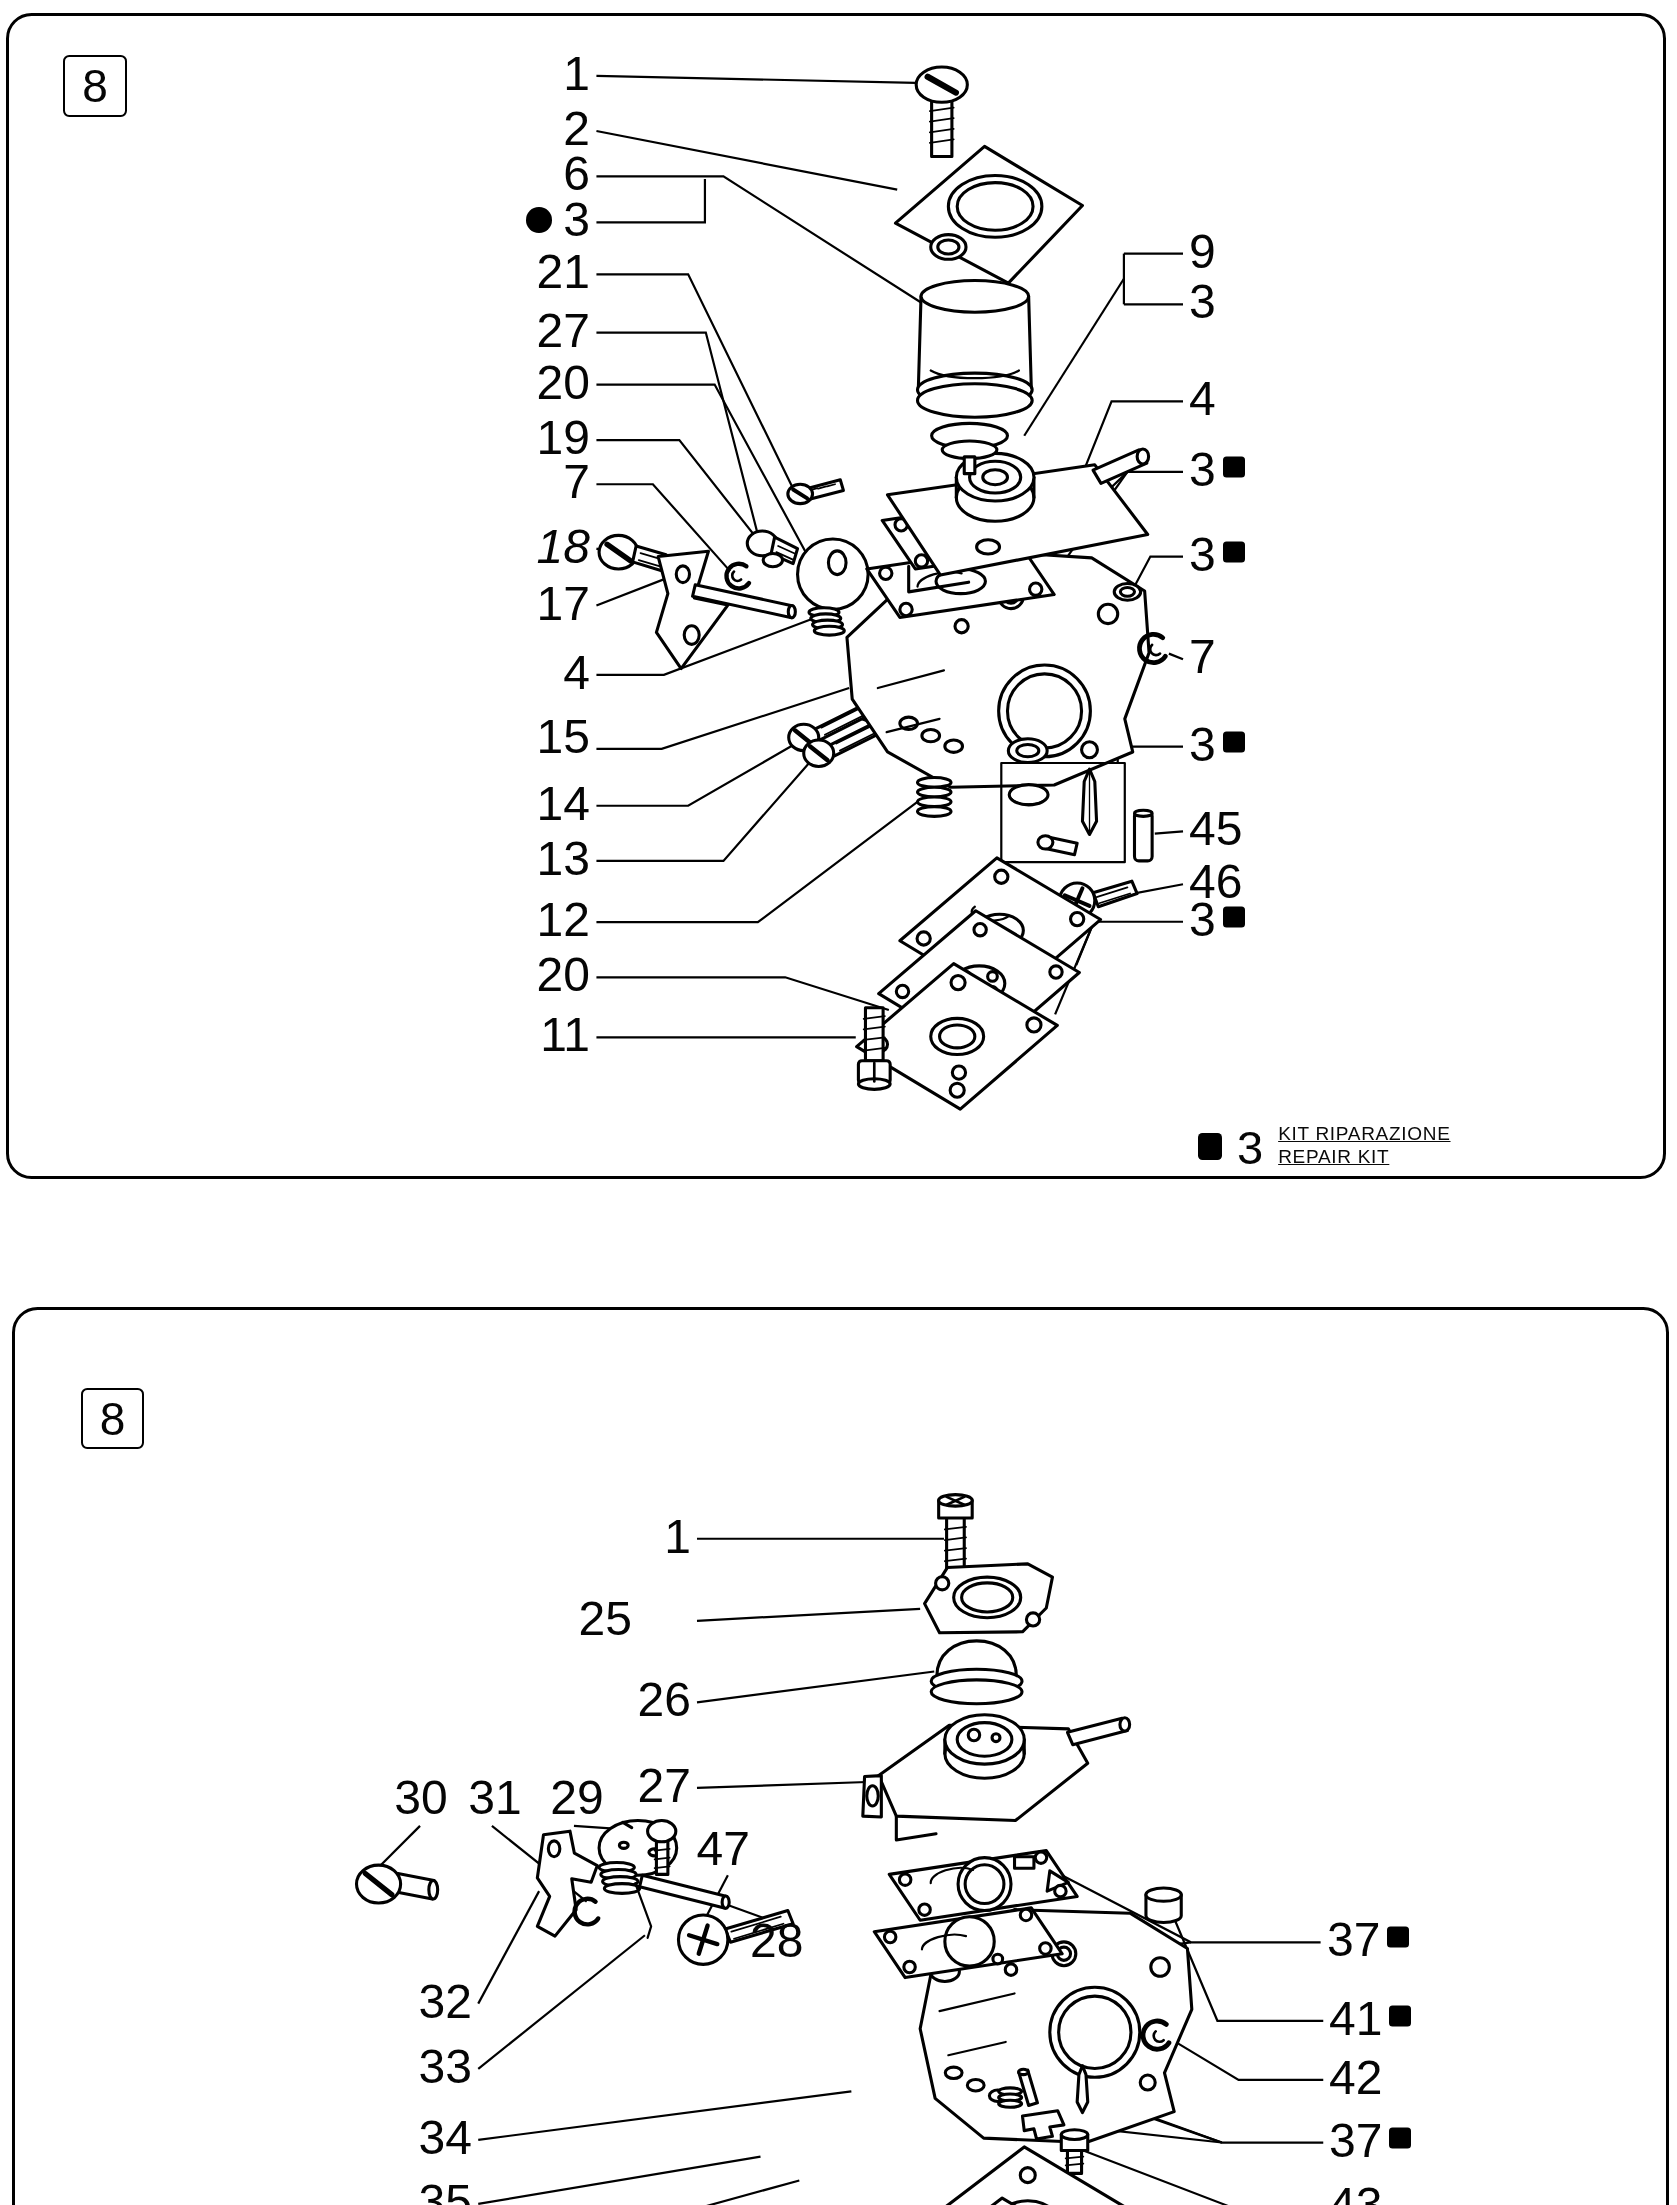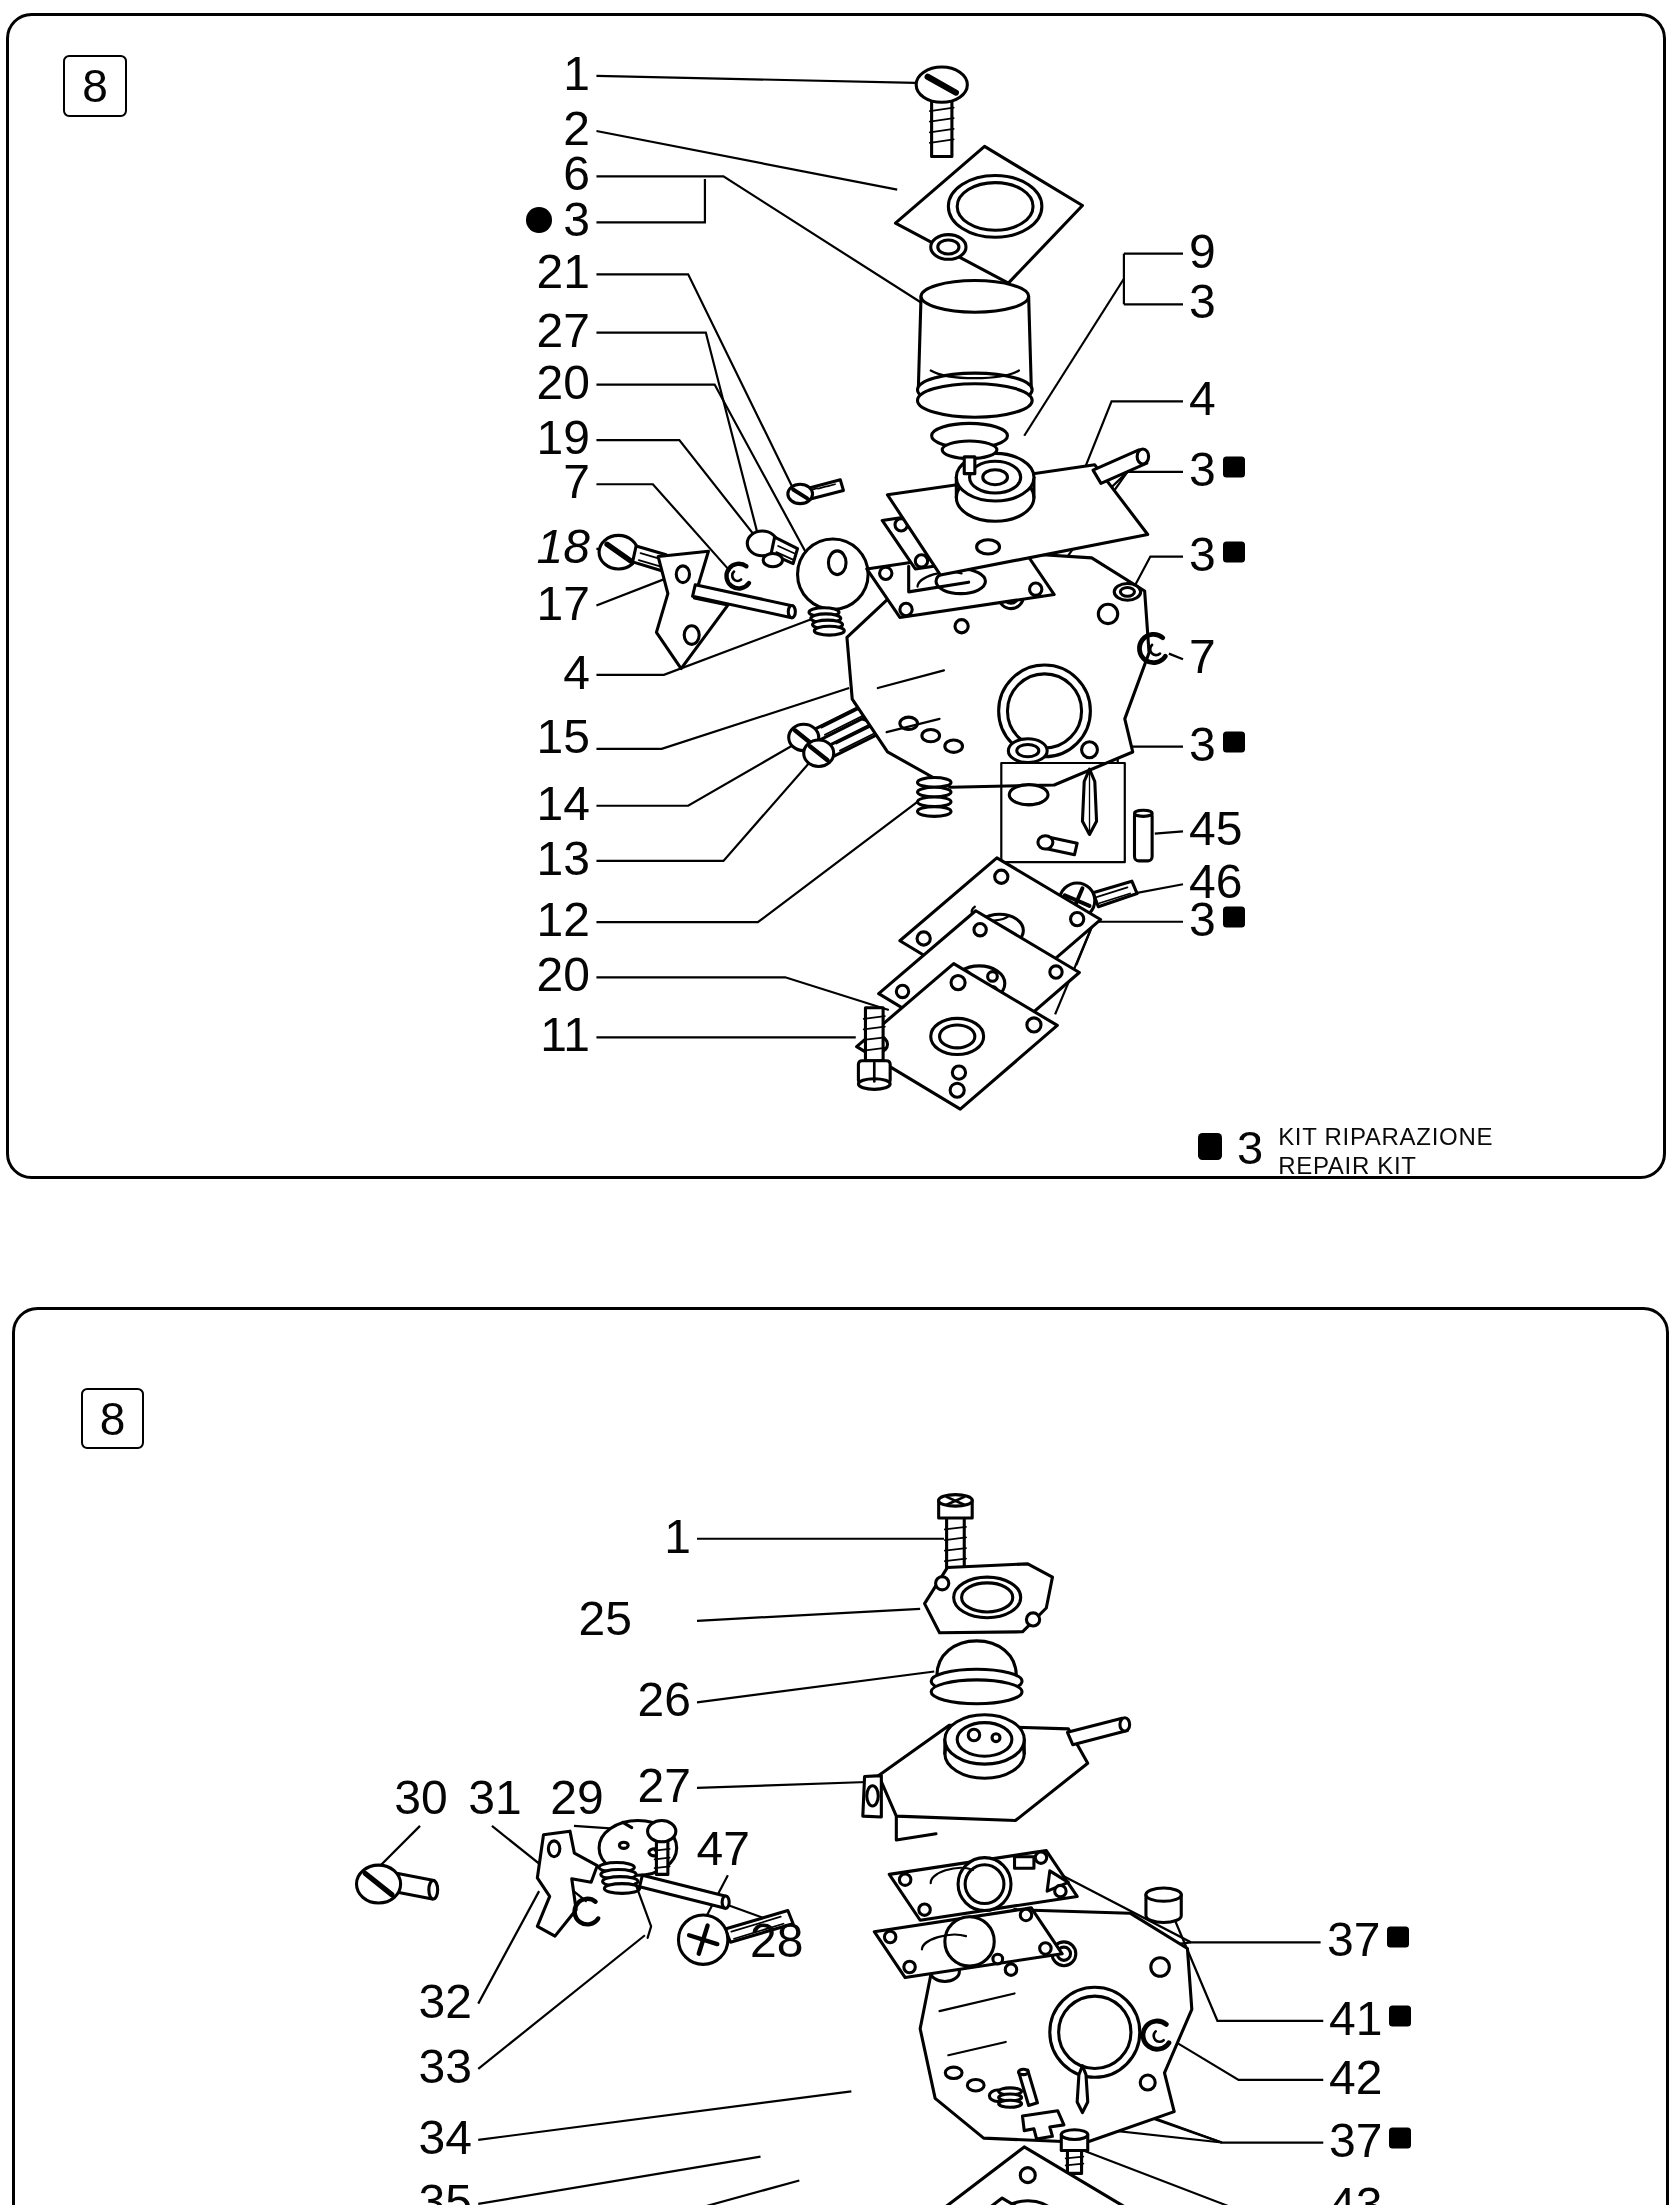--- a/index.html
+++ b/index.html
@@ -23,21 +23,21 @@
     position:absolute;display:flex;align-items:center;white-space:nowrap;
     font-size:48px;line-height:1;transform:translateY(-54%);
   }
   .callout.center{transform:translate(-50%,-54%);}
   .callout .dot{width:25.6px;height:25.6px;border-radius:50%;background:#000;margin-right:11.5px;flex:none;}
   .callout .sq{width:22px;height:21px;border-radius:3.5px;background:#000;margin-left:7px;transform:translateY(-3.5px);flex:none;}
   .legend{position:absolute;display:flex;align-items:flex-start;z-index:2;}
   #legend-1{left:1198px;top:1121px;}
   .legend .lsq{width:24px;height:26.5px;border-radius:4.4px;background:#000;margin-top:12.3px;flex:none;}
   .legend .lnum{font-size:47px;line-height:1;margin:2.6px 0 0 15px;}
-  .legend .ltext{font-size:24px;line-height:1.22;letter-spacing:0.7px;margin:0.9px 0 0 15px;color:#0a0a0a;}
+  .legend .ltext{font-size:19px;line-height:1.22;letter-spacing:0.7px;margin:0.9px 0 0 15px;color:#0a0a0a;text-decoration:underline;}
 </style>
 </head>
 <body>
 
 <div class="panel" id="panel-1"></div>
 <div class="panel" id="panel-2"></div>
 
 <svg class="art" width="1678" height="2483" viewBox="0 0 3804 5630">
   <g id="leader-lines" stroke="#000" stroke-width="5" fill="none">
       <polyline points="1352,172 2076,188"></polyline>

